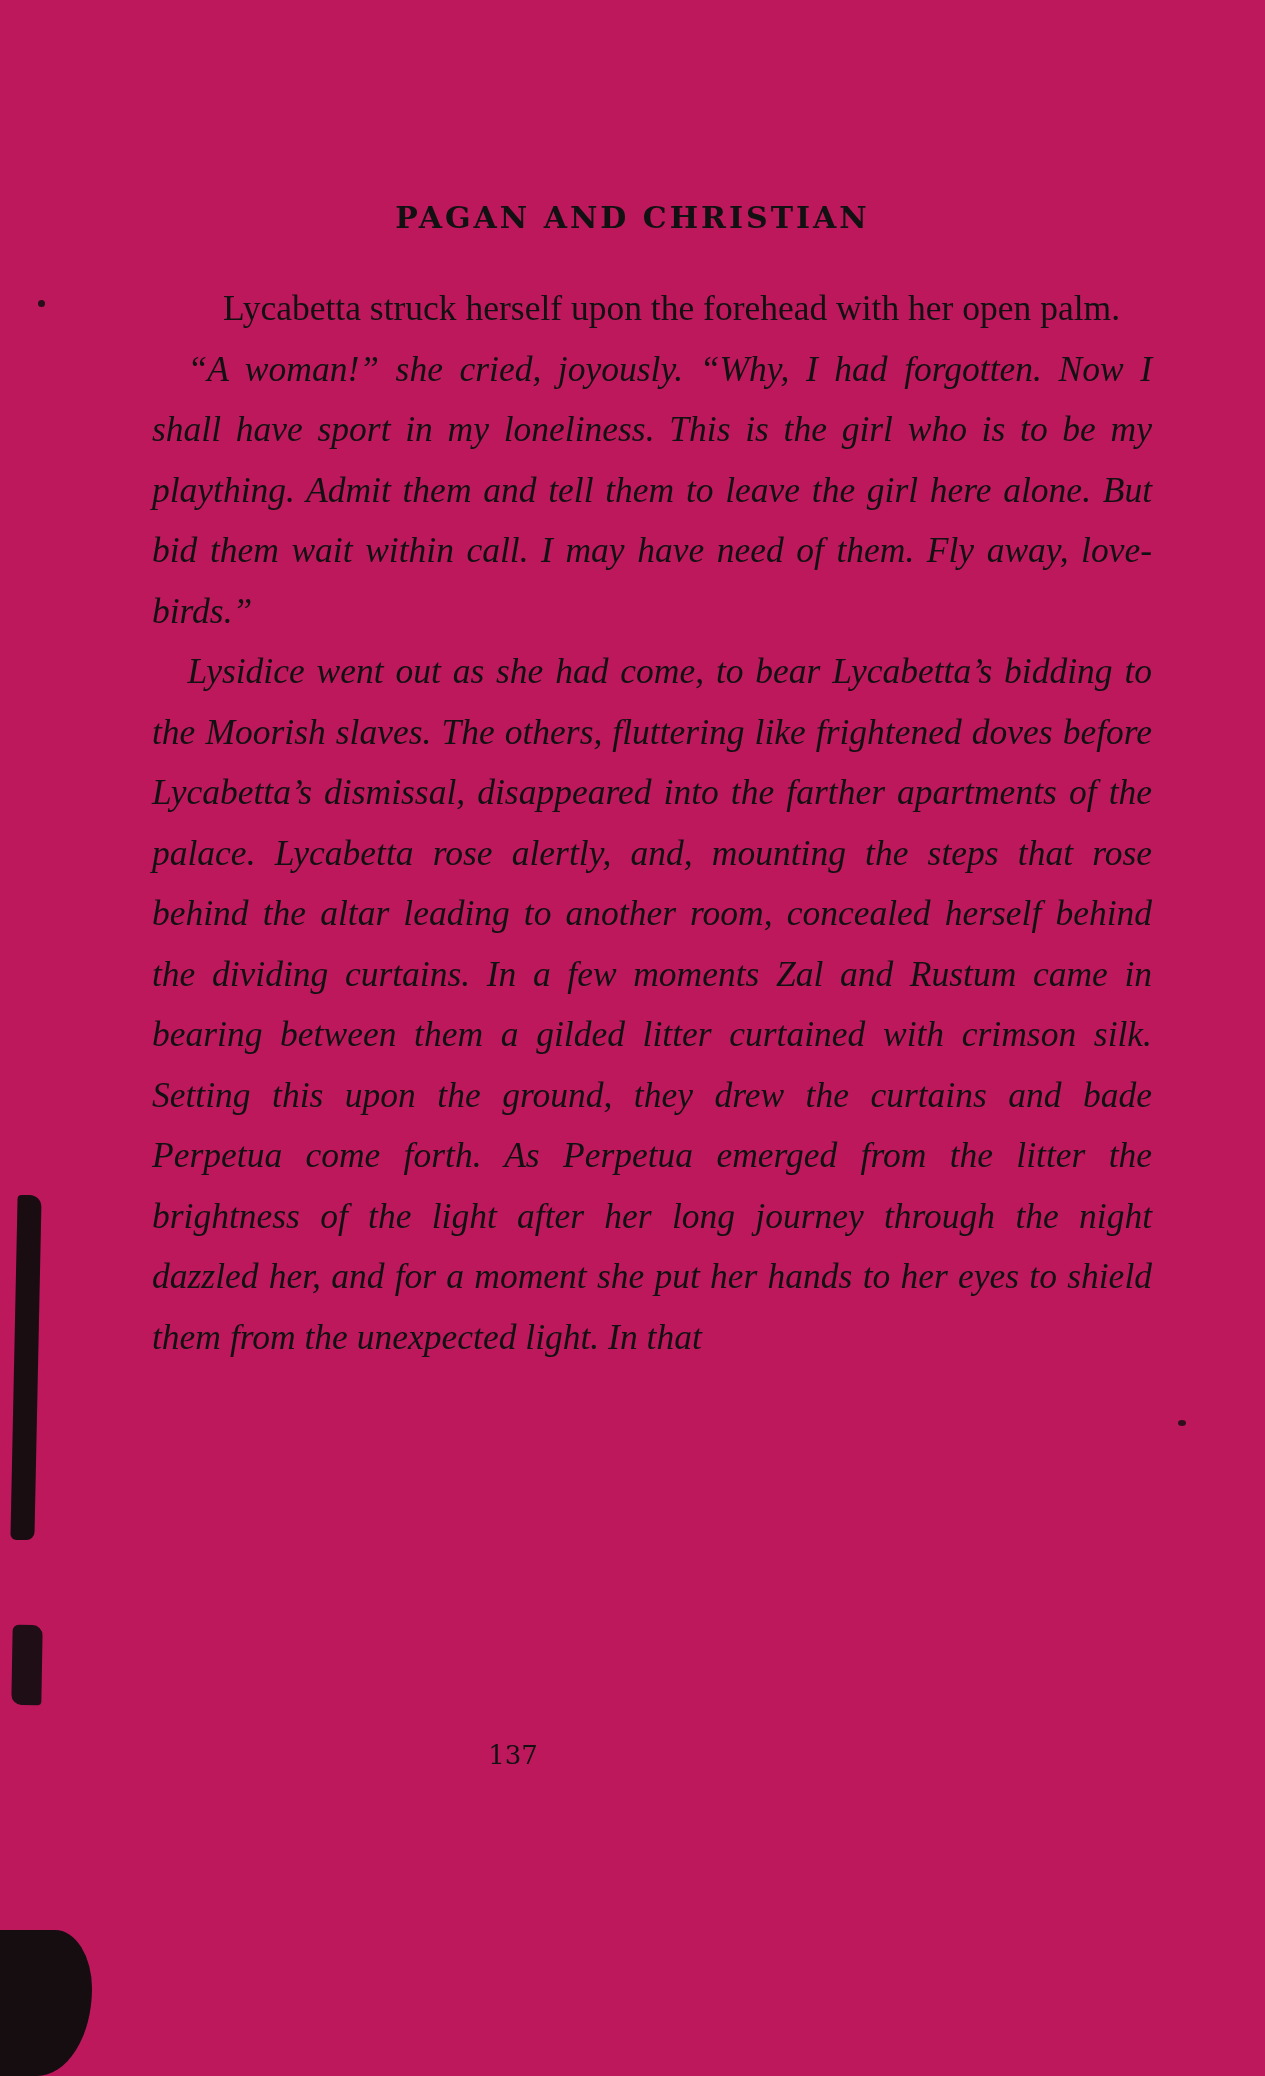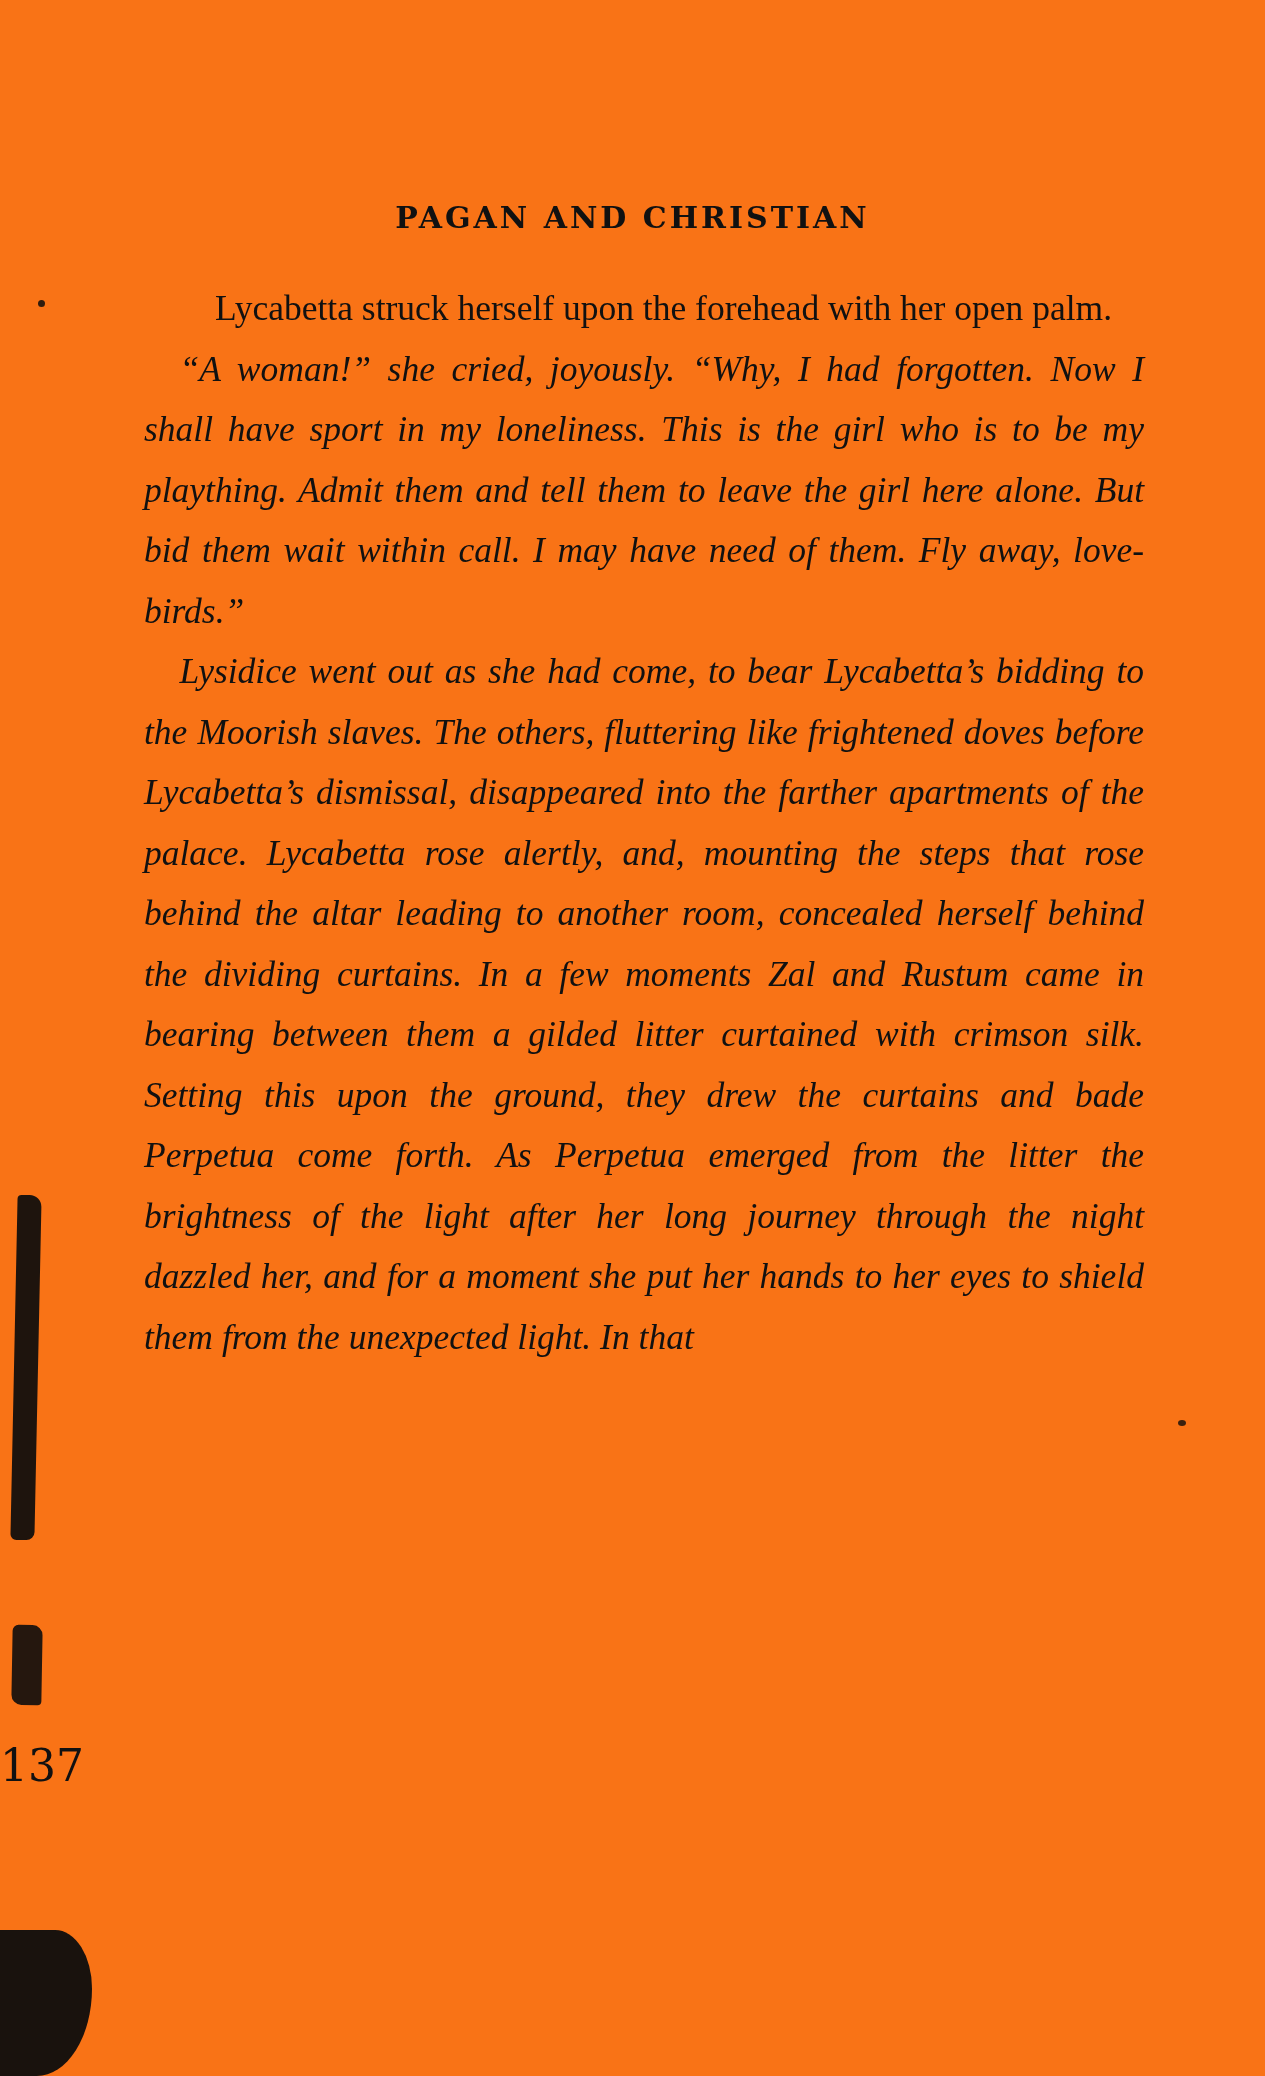--- a/index.html
+++ b/index.html
@@ -4,21 +4,21 @@
 <style>
   html, body {
     margin: 0;
     padding: 0;
     background: #ffffff;
   }
   .page {
     position: relative;
     width: 1265px;
     height: 2076px;
-    background: #f97316;
+    background: #be185d;
     overflow: hidden;
     font-family: "Liberation Serif", serif;
     color: #0a0a0a;
   }
 
   
   .running-head {
     position: absolute;
     top: 200px;
     left: 0;
@@ -28,21 +28,21 @@
     font-size: 30px;
     letter-spacing: 3px;
     font-weight: 700;
     color: #111;
   }
 
   
   .textblock {
     position: absolute;
     top: 278px;
-    left: 144px;
+    left: 152px;
     width: 1000px;
     font-size: 35.5px;
     line-height: 60.5px;
     text-align: justify;
     text-justify: inter-word;
     color: #111;
   }
   .textblock p {
     margin: 0;
   }
@@ -53,21 +53,22 @@
     text-indent: 1.0em;
     font-style: italic;
   }
 
   
   .folio {
     position: absolute;
     top: 1740px;
     left: 0;
     width: 1026px;
-    font-size: 44px;
+    text-align: center;
+    font-size: 26px;
     font-family: "DejaVu Serif", serif;
     color: #111;
   }
 
   
   .artifact {
     position: absolute;
     background: #0d0d0d;
   }
   .art-a {

